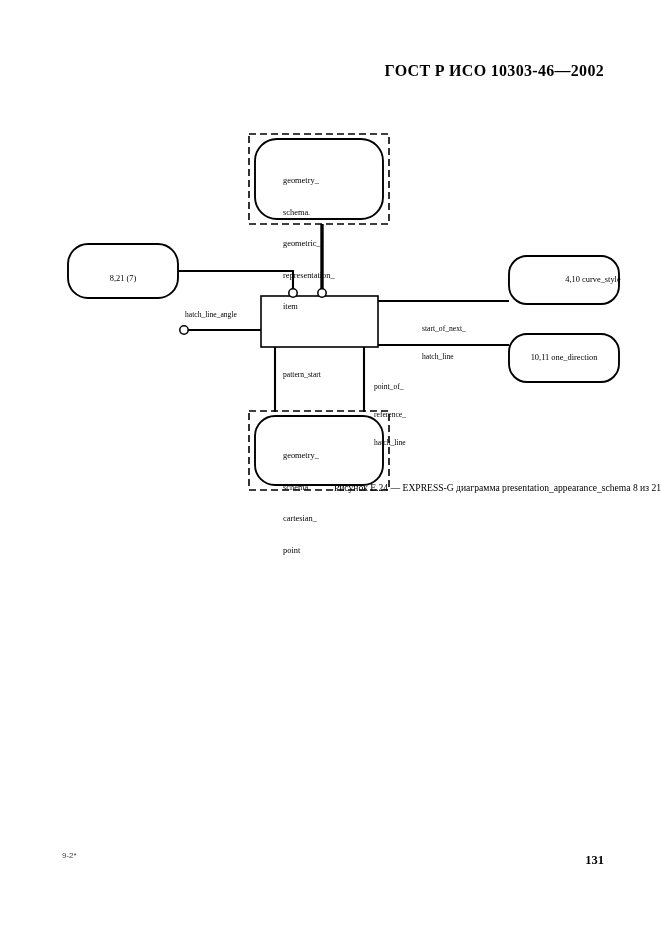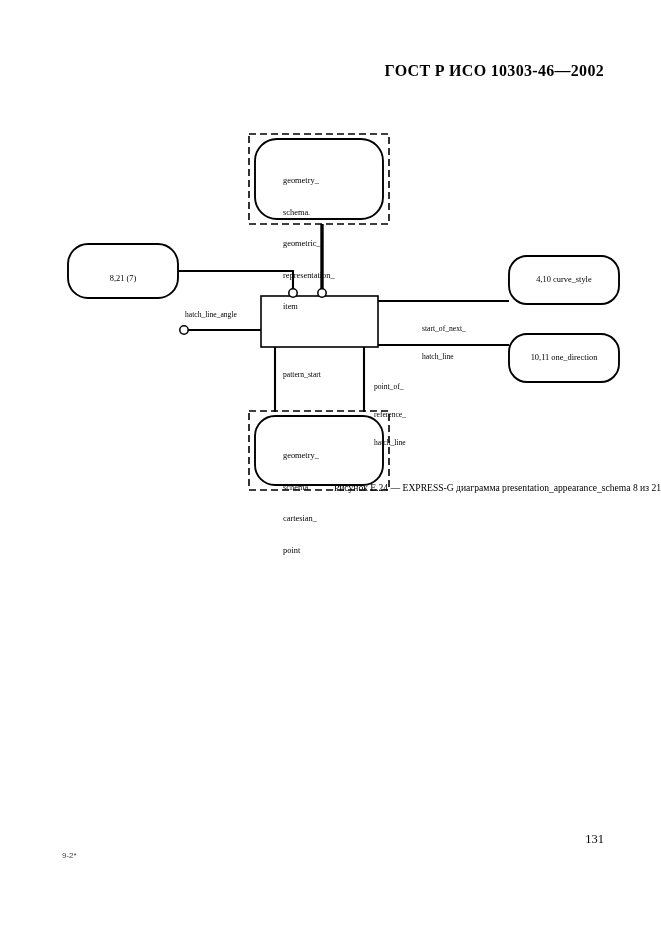--- a/index.html
+++ b/index.html
@@ -80,24 +80,25 @@
     position: absolute;
     left: 62px;
     top: 851px;
     font-family: Liberation Sans, sans-serif;
     font-size: 8px;
     color: #444;
   }
   #footer-right {
     position: absolute;
     right: 57px;
-    top: 832px;
+    top: 853px;
     font-family: "Liberation Serif", serif;
     font-size: 12.5px;
     color: #000;
+    font-weight: bold;
   }
 </style>
 </head>
 <body>
 
 <div id="page-header">ГОСТ Р ИСО 10303-46—2002</div>
 
 <div id="diagram">
 
   <svg width="661" height="470" viewBox="0 0 661 470">
@@ -140,21 +141,21 @@
     <div>geometry_</div>
     <div>schema.</div>
     <div>geometric_</div>
     <div>representation_</div>
     <div>item</div>
   </div>
 
   <div class="node-label centered" style="left:68px; top:240px; width:110px;">8,21 (7)</div>
 
 
-  <div class="node-label centered" style="left:509px; top:241px; width:110px;">4,10 curve_style</div>
+  <div class="node-label centered" style="left:509px; top:241px; width:110px;padding-left:29px;">4,10 curve_style</div>
 
   <div class="node-label centered" style="left:509px; top:319px; width:110px;">10,11 one_direction</div>
 
   <div class="node-label" style="left:283px; top:396px;">
     <div>geometry_</div>
     <div>schema.</div>
     <div>cartesian_</div>
     <div>point</div>
   </div>
 

